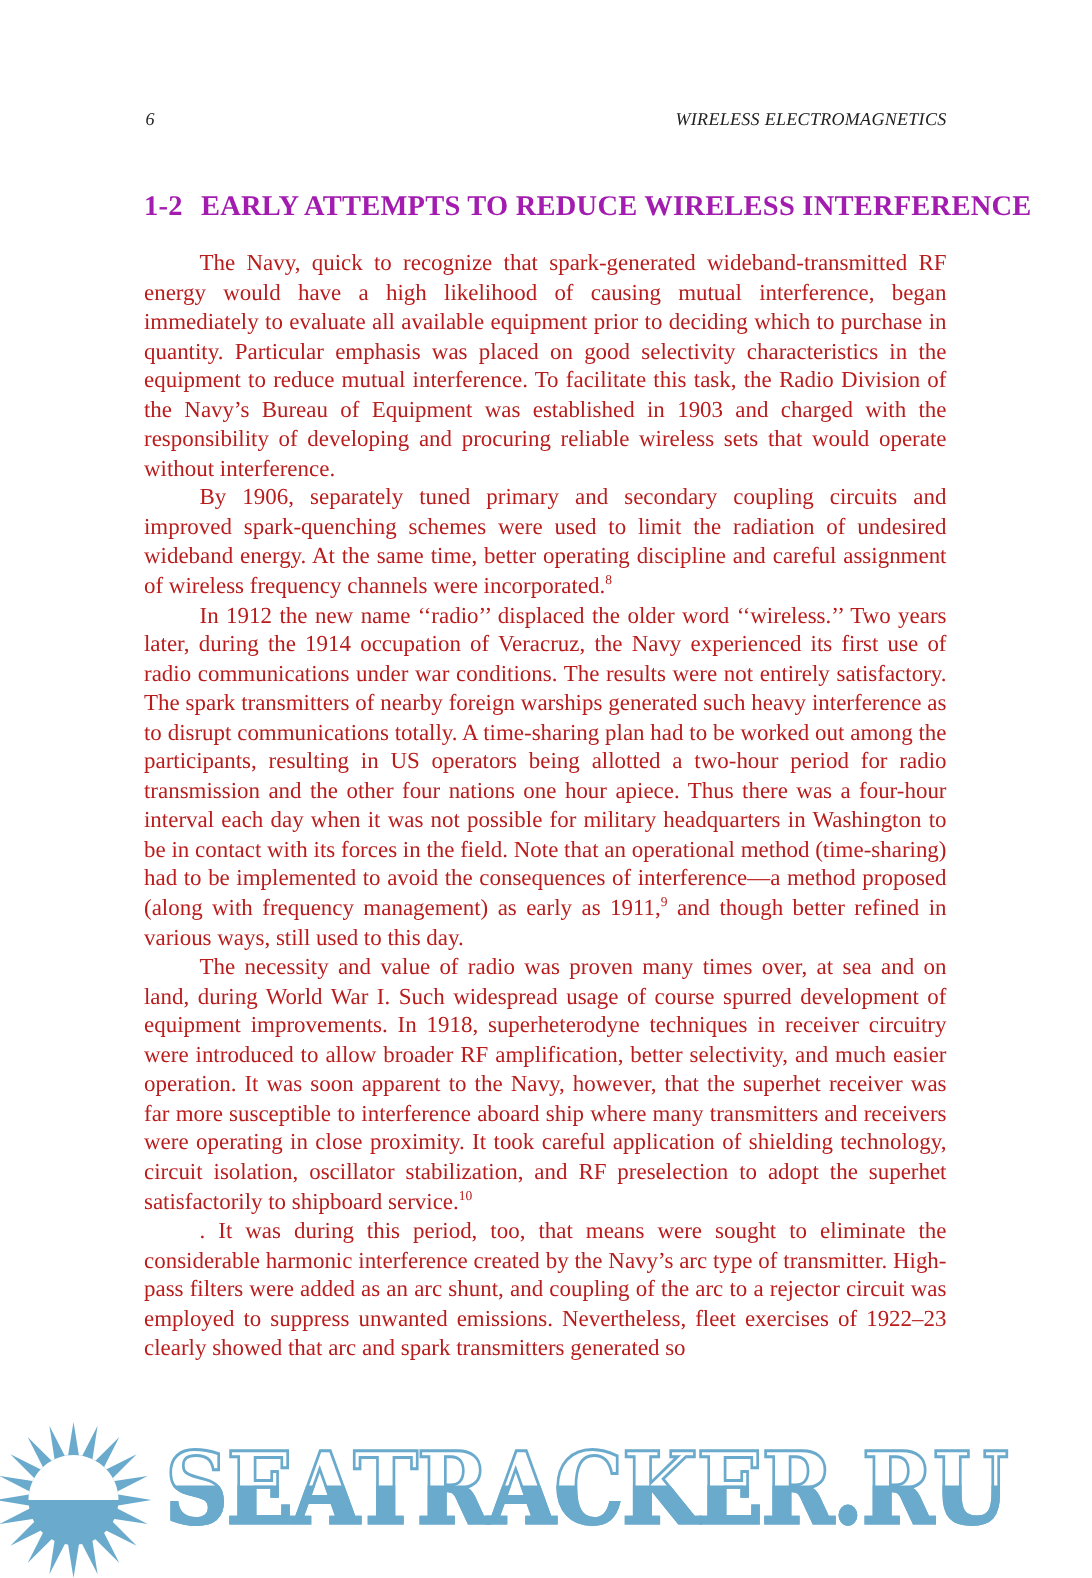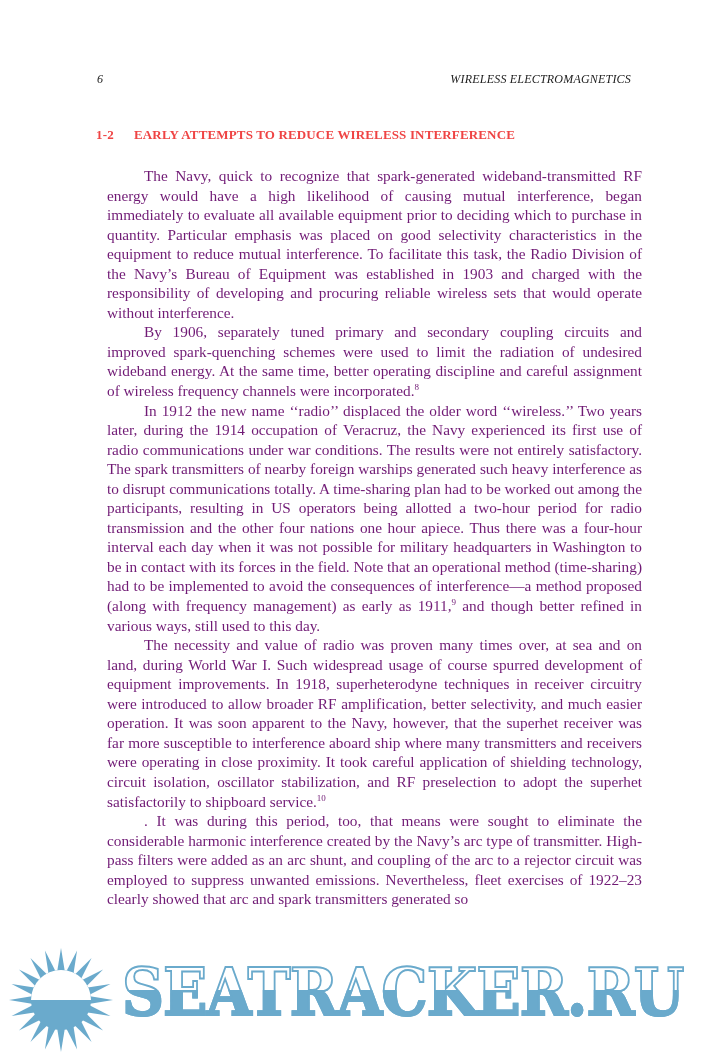--- a/index.html
+++ b/index.html
@@ -6,32 +6,32 @@
   body { width: 728px; height: 1052px; position: relative; overflow: hidden; }
   .page { position: absolute; left: 0; top: 0; width: 728px; height: 1052px; }
   .running-head {
     position: absolute; top: 72px; left: 97px; width: 534px; height: 16px;
     font-family: "Liberation Serif", serif; font-style: italic; font-size: 12px; color: #222;
   }
   .page-number { position: absolute; left: 0; top: 0; }
   .running-title { position: absolute; right: 0; top: 0; letter-spacing: 0.2px; }
   .section-heading {
     position: absolute; top: 127px; left: 96px; width: 540px;
-    font-family: "Liberation Serif", serif; font-weight: bold; font-size: 13px;
-    color: #ef4444; white-space: nowrap; letter-spacing: 0.15px;
+    font-family: "Liberation Serif", serif; font-weight: bold; font-size: 19px;
+    color: #a21caf; white-space: nowrap; letter-spacing: 0.15px;
   }
   .section-heading .num { display: inline-block; width: 38px; }
   .body-text {
     position: absolute; top: 166px; left: 96px; width: 535px;
     font-family: "Liberation Serif", serif; font-size: 15.3px; line-height: 19.55px;
-    color: #701a75; text-align: justify; hyphens: none; margin-left: 11px;
+    color: #b91c1c; text-align: justify; hyphens: none;
   }
   .body-text p { margin: 0; text-indent: 37px; }
   .body-text sup { font-size: 9px; line-height: 0; vertical-align: 6px; }
-  .watermark { position: absolute; left: 12px; top: 948px; width: 600px; height: 104px; }
+  .watermark { position: absolute; left: 0; top: 948px; width: 600px; height: 104px; }
   .wm-text {
     position: absolute; left: 110px; top: 11px;
     font-family: "DejaVu Serif", serif; font-weight: bold; font-size: 66px;
     letter-spacing: -1px; line-height: 66px; white-space: nowrap;
     color: transparent;
     -webkit-text-stroke: 2px #6aaacc;
     background: linear-gradient(to bottom, transparent 0%, transparent 47%, #6aaacc 47%, #6aaacc 100%);
     -webkit-background-clip: text; background-clip: text;
     transform: scaleX(0.88); transform-origin: left top;
   }

